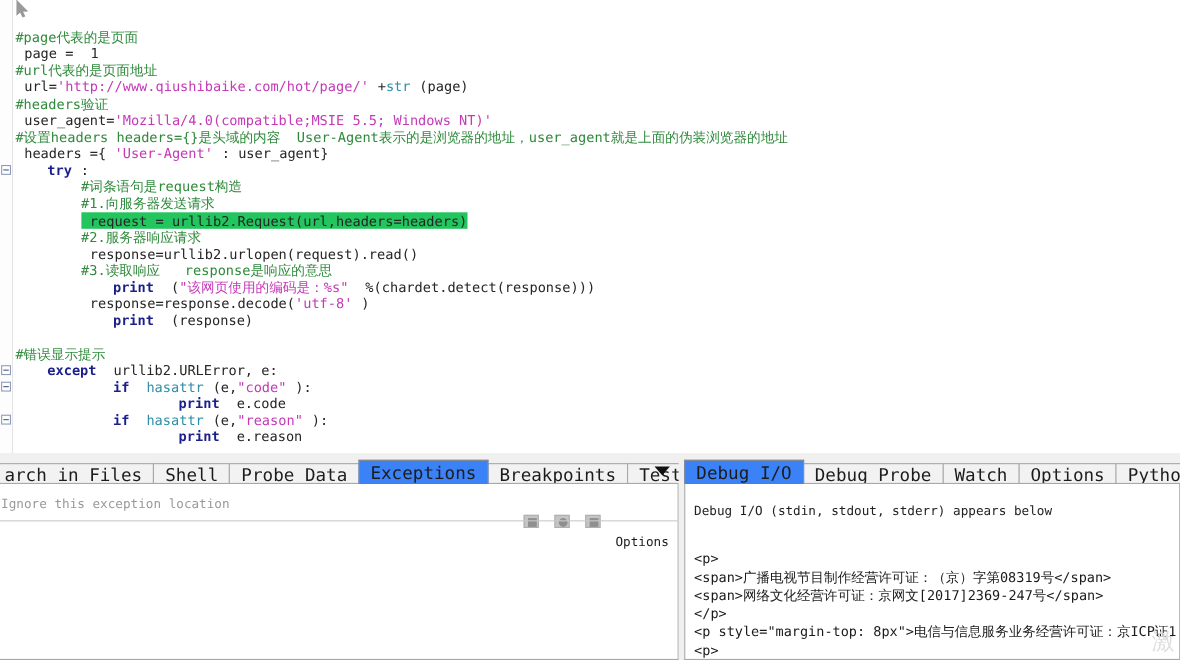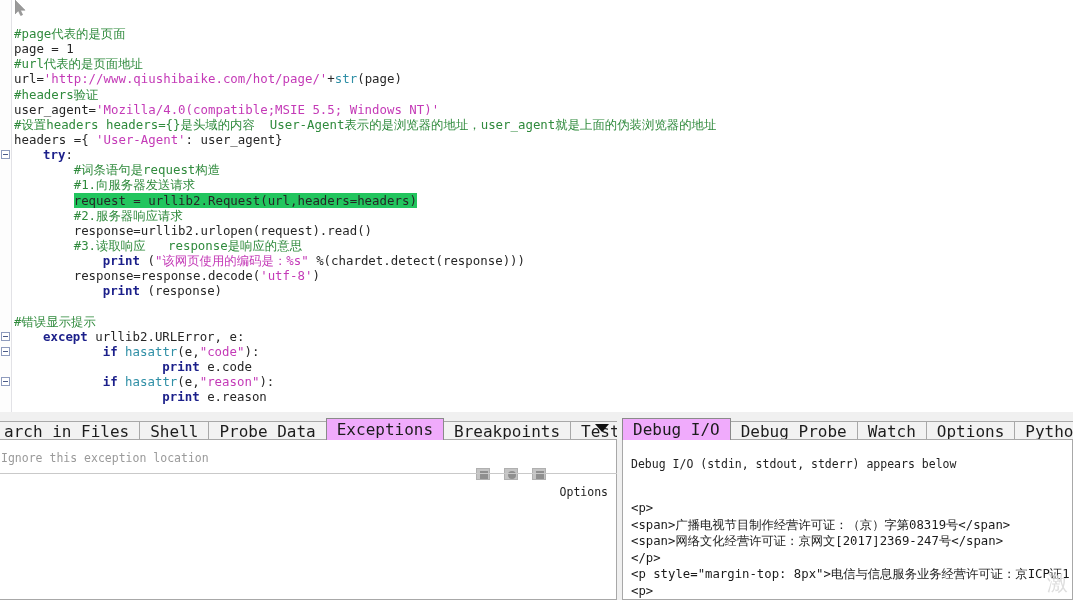--- a/index.html
+++ b/index.html
@@ -36,41 +36,41 @@
     position:absolute;left:14px;top:26px;width:1059px;
     font-family:"DejaVu Sans Mono", monospace;
     font-size:12.4px;line-height:15.15px;white-space:pre;
   }
   .ln{height:15.15px;}
   .hl{background:#22c55e;display:inline-block;}
   .cmt{color:#2f8a3c;}
   .kw{color:#1b1f8a;font-weight:bold;margin-left:29px;}
   .str{color:#c43ab7;}
   .bi{color:#2f8fa6;}
-  .pl{color:#262626;}
+  .pl{color:#262626;margin-left:8px;}
 
   
   .cursor{position:absolute;left:15px;top:0px;width:11px;height:16px;}
 
   
   .bottom{position:absolute;left:0;top:412px;width:1073px;height:188px;background:#f0f0f0;}
   .pane-left{position:absolute;left:0;top:0;width:617px;height:188px;background:#f0f0f0;}
   .pane-right{position:absolute;left:622px;top:0;width:451px;height:188px;background:#f0f0f0;}
   .splitter{position:absolute;left:617px;top:0;width:5px;height:188px;background:#f0f0f0;}
 
   
   .tabstrip{position:absolute;left:0;top:6px;height:22px;display:flex;align-items:flex-end;}
   .tab{
     height:19px;line-height:19px;padding:0 10px;
     font-family:"DejaVu Sans Mono", monospace;font-size:16px;color:#1c1c1c;
     background:#f2f2f2;border:1px solid #a8a8a8;border-bottom:none;
     margin-right:-1px;box-sizing:border-box;white-space:nowrap;
   }
   .tab.active{
-    background:#f0abfc;height:22px;line-height:21px;
+    background:#3b82f6;height:22px;line-height:21px;
     border-color:#8a8a8a;position:relative;z-index:3;
   }
   .tab.clipped{border-left:none;padding-left:4px;}
   .tabline{
     position:absolute;left:0;top:27px;width:100%;height:1px;background:#a8a8a8;
   }
   .panelbody{
     position:absolute;left:0;top:28px;right:0;bottom:0;
     background:#ffffff;border:1px solid #a8a8a8;border-top:none;box-sizing:border-box;
   }

